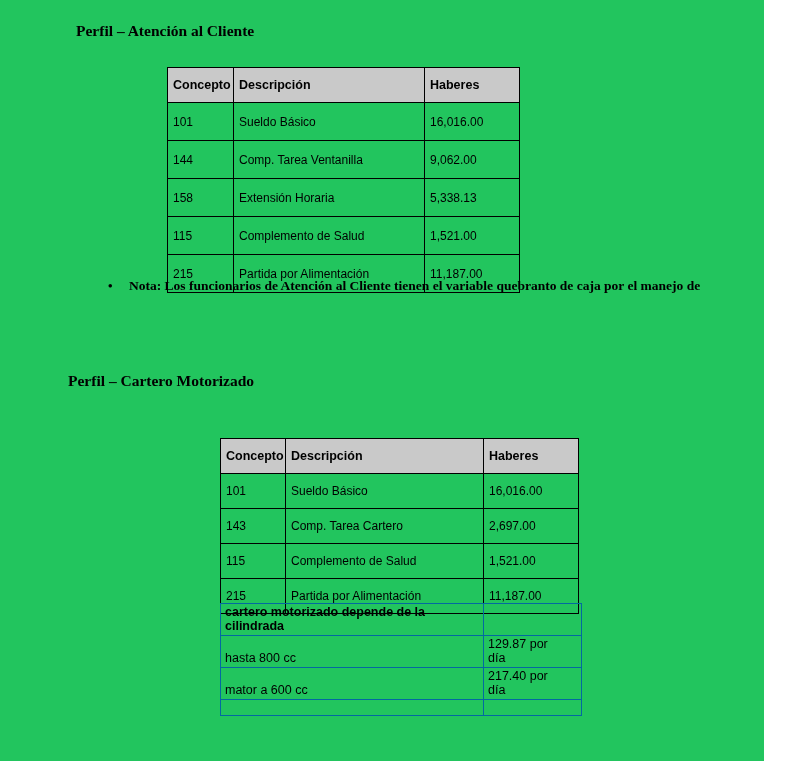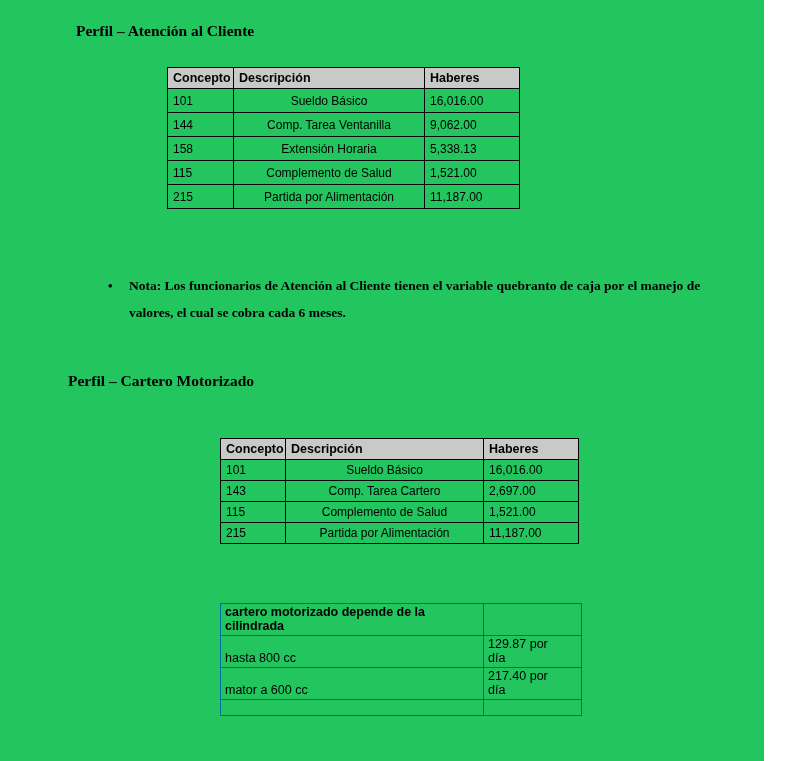--- a/index.html
+++ b/index.html
@@ -31,21 +31,21 @@
   table.payroll {
     position: absolute;
     border-collapse: collapse;
     table-layout: fixed;
     font-family: "Liberation Sans", sans-serif;
     font-size: 12px;
     color: #000;
   }
   table.payroll th, table.payroll td {
     border: 1px solid #000;
-    padding: 2px 5px;
+    padding: 9px 5px;
     overflow: hidden;
     white-space: nowrap;
   }
   table.payroll th {
     background: #c9c9c9;
     font-weight: bold;
     text-align: left;
     font-size: 12.5px;
     height: 16px;
   }
@@ -53,21 +53,21 @@
   #table1 td { height: 19px; }
   #table2 { left: 220px; top: 438px; width: 358px; }
   #table2 td { height: 16px; }
   .c-concepto { width: 66px; }
   .c-desc     { width: 191px; }
   .c-haberes  { width: 95px; }
   .c2-concepto { width: 65px; }
   .c2-desc     { width: 198px; }
   .c2-haberes  { width: 95px; }
   td.num  { text-align: left; }
-  td.desc { text-align: center; }
+  td.desc { text-align: left; }
 
   #note {
     position: absolute;
     left: 108px;
     top: 272px;
     display: flex;
     font-family: "Liberation Serif", serif;
     font-weight: bold;
     font-size: 13.5px;
     color: #000;
@@ -156,21 +156,20 @@
         <td class="desc">Partida por Alimentación</td>
         <td class="num">11,187.00</td>
       </tr>
     </tbody>
   </table>
 
   <div id="note">
     <span class="bullet">•</span>
     <div class="note-text">
       <div>Nota: Los funcionarios de Atención al Cliente tienen el variable quebranto de caja por el manejo de</div>
-      <div>valores, el cual se cobra cada 6 meses.</div>
     </div>
   </div>
 
   <h2 id="title2" class="doc-title">Perfil – Cartero Motorizado</h2>
 
   <table id="table2" class="payroll">
     <colgroup>
         <col class="c2-concepto">
         <col class="c2-desc">
         <col class="c2-haberes">

